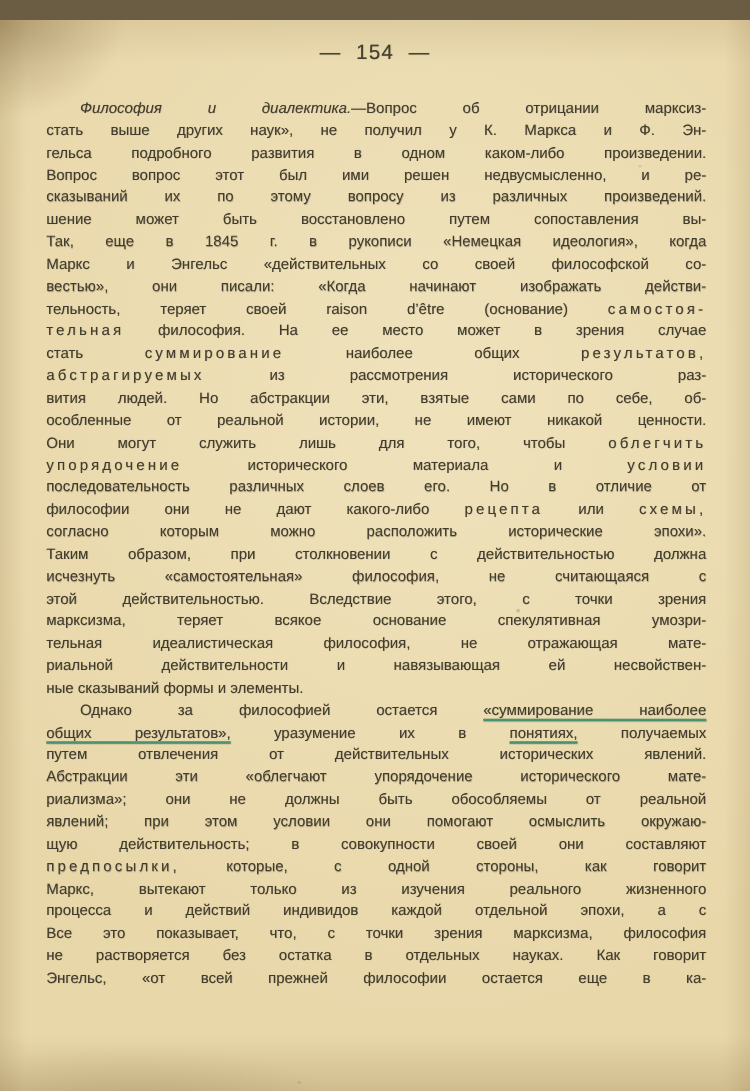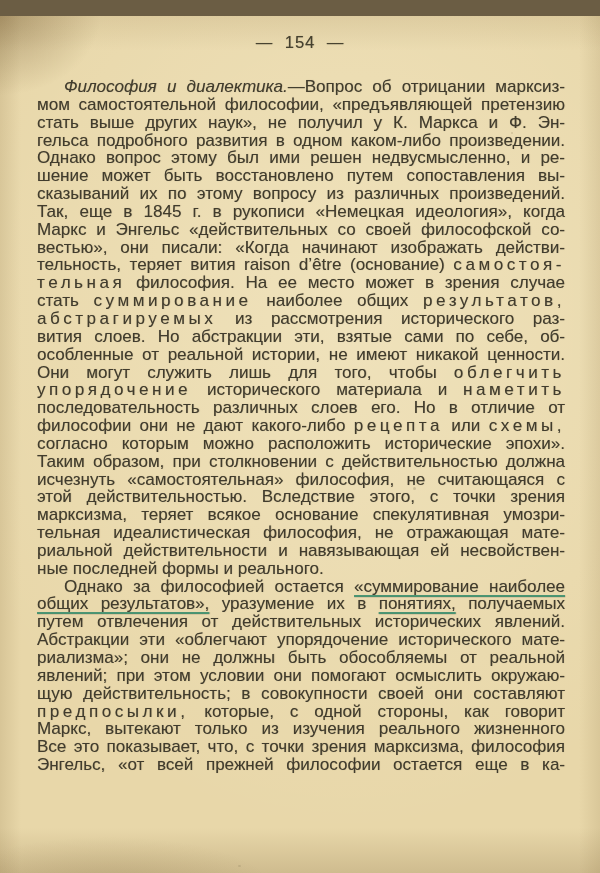--- a/index.html
+++ b/index.html
@@ -33,21 +33,21 @@
     letter-spacing: 1px;
     word-spacing: 6px;
     color: #46412f;
     text-shadow: 0.3px 0.3px 0.7px rgba(70,64,46,0.55);
   }
   .text-block {
     position: absolute;
     top: 62px;
     left: 37px;
     width: 528px;
-    font-size: 17px;
+    font-size: 12px;
     text-shadow: 0.3px 0.3px 0.7px rgba(70,64,46,0.45);
   }
   .line {
     height: 17.85px;
     line-height: 17.85px;
     text-align: justify;
     text-align-last: justify;
     white-space: normal;
     overflow: visible;
   }
@@ -70,56 +70,57 @@
   }
 </style>
 </head>
 <body>
 
 <div class="page">
   <div class="page-number">— 154 —</div>
 
   <div class="text-block">
       <div class="line indent"><span class="seg italic">Философия и диалектика.</span><span class="seg">—Вопрос об отрицании марксиз-</span></div>
-      <div class="line"><span class="seg">мом самостоятельной философии, «предъявляющей претензию</span></div>
       <div class="line"><span class="seg">стать выше других наук», не получил у К. Маркса и Ф. Эн-</span></div>
       <div class="line"><span class="seg">гельса подробного развития в одном каком-либо произведении.</span></div>
-      <div class="line"><span class="seg">Однако вопрос этому был ими решен недвусмысленно, и ре-</span></div>
+      <div class="line"><span class="seg">Вопрос вопрос этот был ими решен недвусмысленно, и ре-</span></div>
+      <div class="line"><span class="seg">сказываний их по этому вопросу из различных произведений.</span></div>
       <div class="line"><span class="seg">шение может быть восстановлено путем сопоставления вы-</span></div>
-      <div class="line"><span class="seg">сказываний их по этому вопросу из различных произведений.</span></div>
       <div class="line"><span class="seg">Так, еще в 1845 г. в рукописи «Немецкая идеология», когда</span></div>
       <div class="line"><span class="seg">Маркс и Энгельс «действительных со своей философской со-</span></div>
       <div class="line"><span class="seg">вестью», они писали: «Когда начинают изображать действи-</span></div>
-      <div class="line"><span class="seg">тельность, теряет вития raison d’être (основание) </span><span class="seg spaced">самостоя-</span></div>
+      <div class="line"><span class="seg">тельность, теряет своей raison d’être (основание) </span><span class="seg spaced">самостоя-</span></div>
       <div class="line"><span class="seg spaced">тельная</span><span class="seg"> философия. На ее место может в зрения случае</span></div>
       <div class="line"><span class="seg">стать </span><span class="seg spaced">суммирование</span><span class="seg"> наиболее общих </span><span class="seg spaced">результатов,</span></div>
       <div class="line"><span class="seg spaced">абстрагируемых</span><span class="seg"> из рассмотрения исторического раз-</span></div>
-      <div class="line"><span class="seg">вития слоев. Но абстракции эти, взятые сами по себе, об-</span></div>
+      <div class="line"><span class="seg">вития людей. Но абстракции эти, взятые сами по себе, об-</span></div>
       <div class="line"><span class="seg">особленные от реальной истории, не имеют никакой ценности.</span></div>
       <div class="line"><span class="seg">Они могут служить лишь для того, чтобы </span><span class="seg spaced">облегчить</span></div>
-      <div class="line"><span class="seg spaced">упорядочение</span><span class="seg"> исторического материала и </span><span class="seg spaced">наметить</span></div>
+      <div class="line"><span class="seg spaced">упорядочение</span><span class="seg"> исторического материала и </span><span class="seg spaced">условии</span></div>
       <div class="line"><span class="seg">последовательность различных слоев его. Но в отличие от</span></div>
       <div class="line"><span class="seg">философии они не дают какого-либо </span><span class="seg spaced">рецепта</span><span class="seg"> или </span><span class="seg spaced">схемы,</span></div>
       <div class="line"><span class="seg">согласно которым можно расположить исторические эпохи».</span></div>
       <div class="line"><span class="seg">Таким образом, при столкновении с действительностью должна</span></div>
       <div class="line"><span class="seg">исчезнуть «самостоятельная» философия, не считающаяся с</span></div>
       <div class="line"><span class="seg">этой действительностью. Вследствие этого, с точки зрения</span></div>
       <div class="line"><span class="seg">марксизма, теряет всякое основание спекулятивная умозри-</span></div>
       <div class="line"><span class="seg">тельная идеалистическая философия, не отражающая мате-</span></div>
       <div class="line"><span class="seg">риальной действительности и навязывающая ей несвойствен-</span></div>
-      <div class="line last"><span class="seg">ные последней формы и реального.</span></div>
+      <div class="line last"><span class="seg">ные сказываний формы и элементы.</span></div>
       <div class="line indent"><span class="seg">Однако за философией остается </span><span class="seg underlined">«суммирование наиболее</span></div>
       <div class="line"><span class="seg underlined">общих результатов»,</span><span class="seg"> уразумение их в </span><span class="seg underlined">понятиях,</span><span class="seg"> получаемых</span></div>
       <div class="line"><span class="seg">путем отвлечения от действительных исторических явлений.</span></div>
       <div class="line"><span class="seg">Абстракции эти «облегчают упорядочение исторического мате-</span></div>
       <div class="line"><span class="seg">риализма»; они не должны быть обособляемы от реальной</span></div>
       <div class="line"><span class="seg">явлений; при этом условии они помогают осмыслить окружаю-</span></div>
       <div class="line"><span class="seg">щую действительность; в совокупности своей они составляют</span></div>
       <div class="line"><span class="seg spaced">предпосылки,</span><span class="seg"> которые, с одной стороны, как говорит</span></div>
       <div class="line"><span class="seg">Маркс, вытекают только из изучения реального жизненного</span></div>
+      <div class="line"><span class="seg">процесса и действий индивидов каждой отдельной эпохи, а с</span></div>
       <div class="line"><span class="seg">Все это показывает, что, с точки зрения марксизма, философия</span></div>
+      <div class="line"><span class="seg">не растворяется без остатка в отдельных науках. Как говорит</span></div>
       <div class="line"><span class="seg">Энгельс, «от всей прежней философии остается еще в ка-</span></div>
     </div>
 
   <div class="speck" style="left:413px; top:471px; width:3px; height:3px; opacity:.5;"></div>
   <div class="speck" style="left:511px; top:116px; width:2px; height:2px; opacity:.4;"></div>
   <div class="speck" style="left:238px; top:849px; width:3px; height:2px; opacity:.35;"></div>
 </div>
 
 </body></html>

